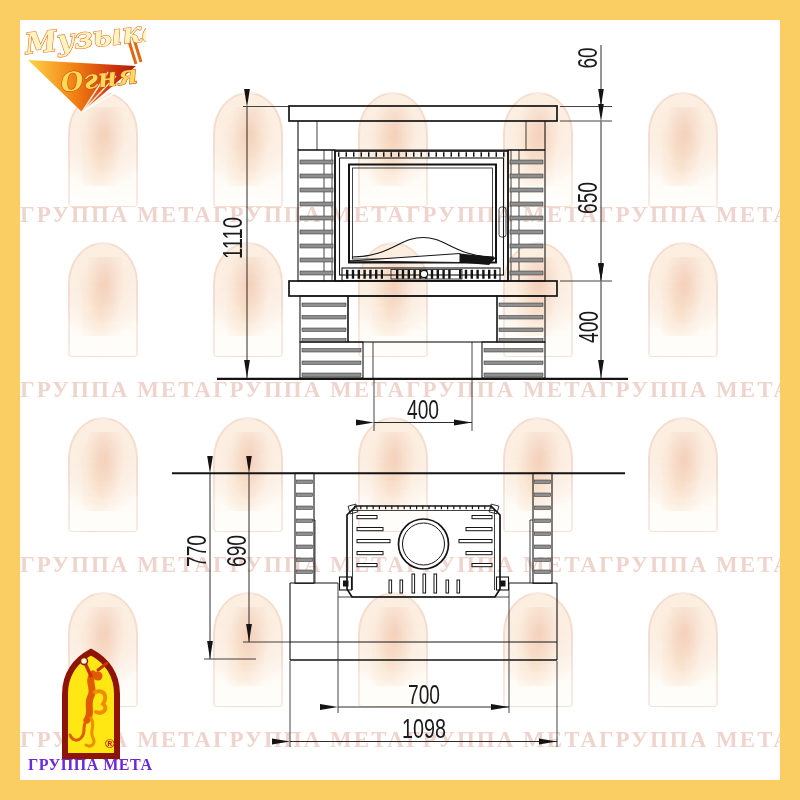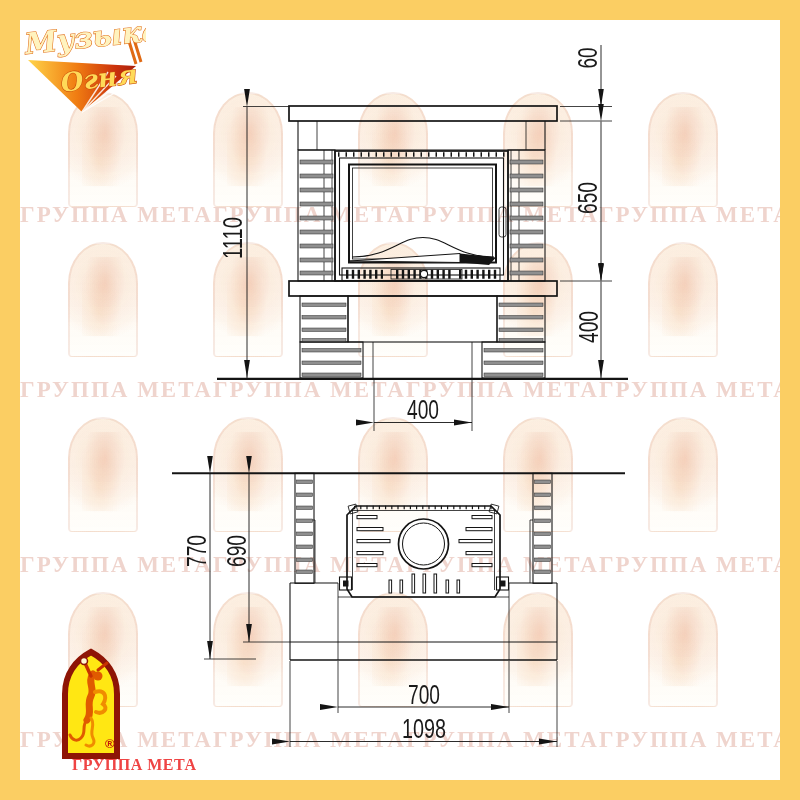--- a/index.html
+++ b/index.html
@@ -35,21 +35,21 @@
   .tl{fill:none;stroke:var(--ink);stroke-width:0.8px;}
   .band{fill:#8f8f8f;stroke:#2b2b2b;stroke-width:0.5px;}
   .rib{fill:#ffffff;stroke:var(--ink);stroke-width:1px;}
   .dim{fill:none;stroke:var(--ink);stroke-width:0.9px;}
   .dimtxt{font-family:"Liberation Sans",sans-serif;font-size:27px;fill:#1a1a1a;}
   
   #logo-top{position:absolute;left:20px;top:20px;width:126px;height:96px;z-index:40;}
   #logo-bottom{position:absolute;left:28px;top:646px;width:124px;height:134px;z-index:40;}
   #logo-bottom .caption{position:absolute;left:0;top:110px;width:124px;text-align:center;
         font-family:"Liberation Serif",serif;font-weight:700;font-size:16px;letter-spacing:0.5px;
-        color:#ef4444;white-space:nowrap;margin-left:44px;}
+        color:#6d28d9;white-space:nowrap;}
 </style>
 </head>
 <body>
 
 <div id="stage">
 
   <div id="wm">
     <div class="wm-text" style="top:182px">ГРУППА МЕТАГРУППА МЕТАГРУППА МЕТАГРУППА МЕТАГРУППА МЕТАГРУППА МЕТА</div>
     <div class="wm-text" style="top:357px">ГРУППА МЕТАГРУППА МЕТАГРУППА МЕТАГРУППА МЕТАГРУППА МЕТАГРУППА МЕТА</div>
     <div class="wm-text" style="top:532px">ГРУППА МЕТАГРУППА МЕТАГРУППА МЕТАГРУППА МЕТАГРУППА МЕТАГРУППА МЕТА</div>

